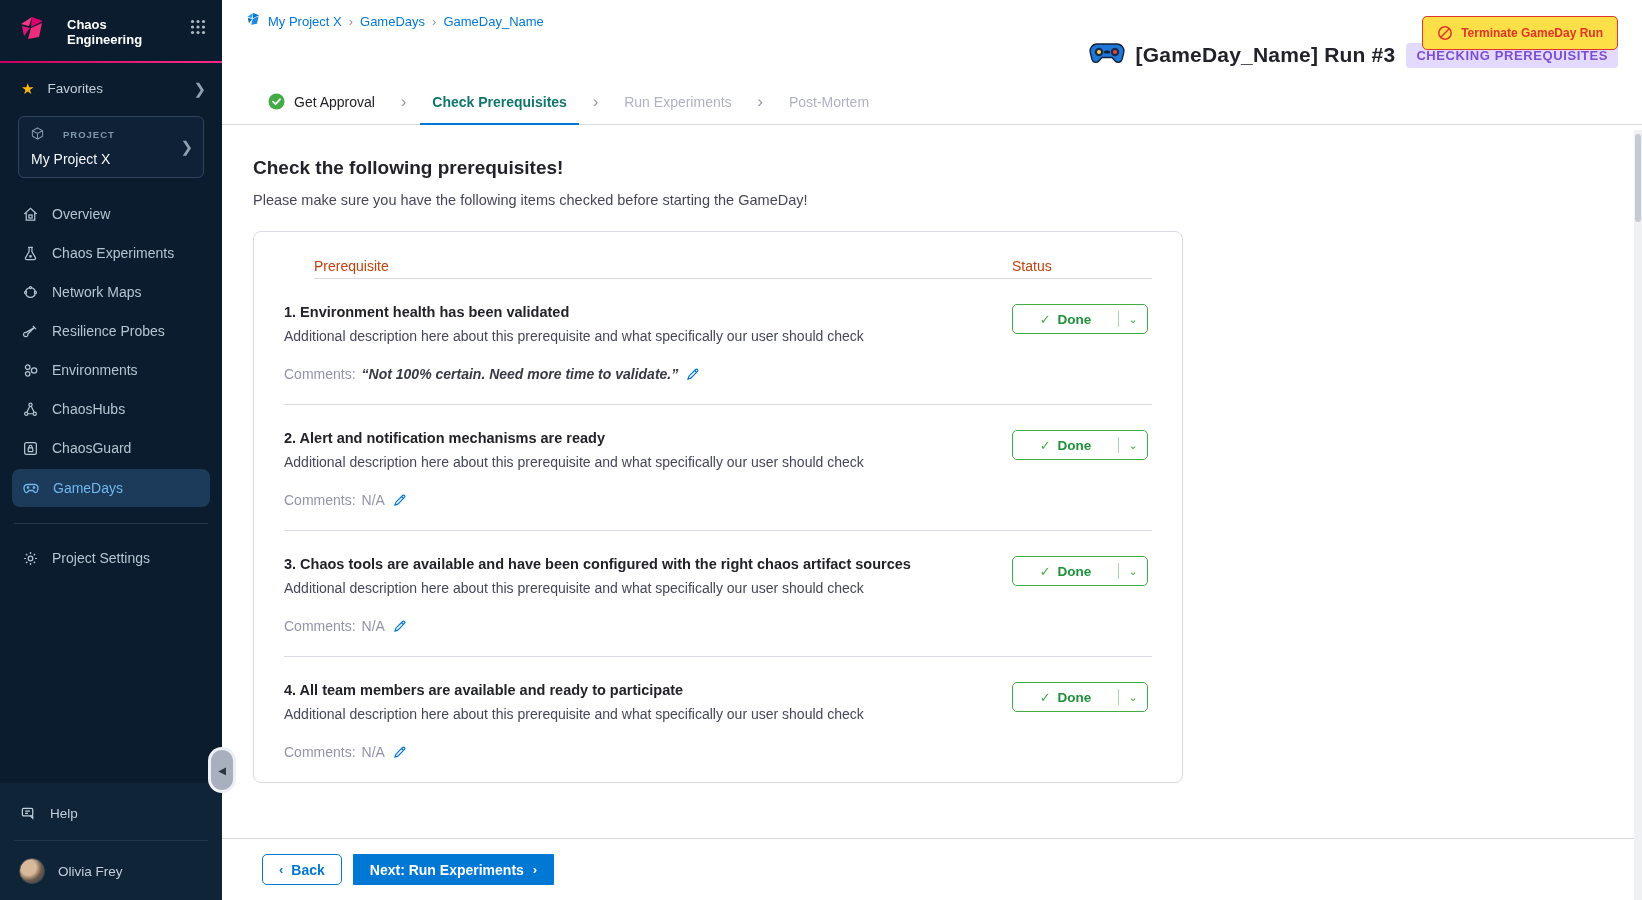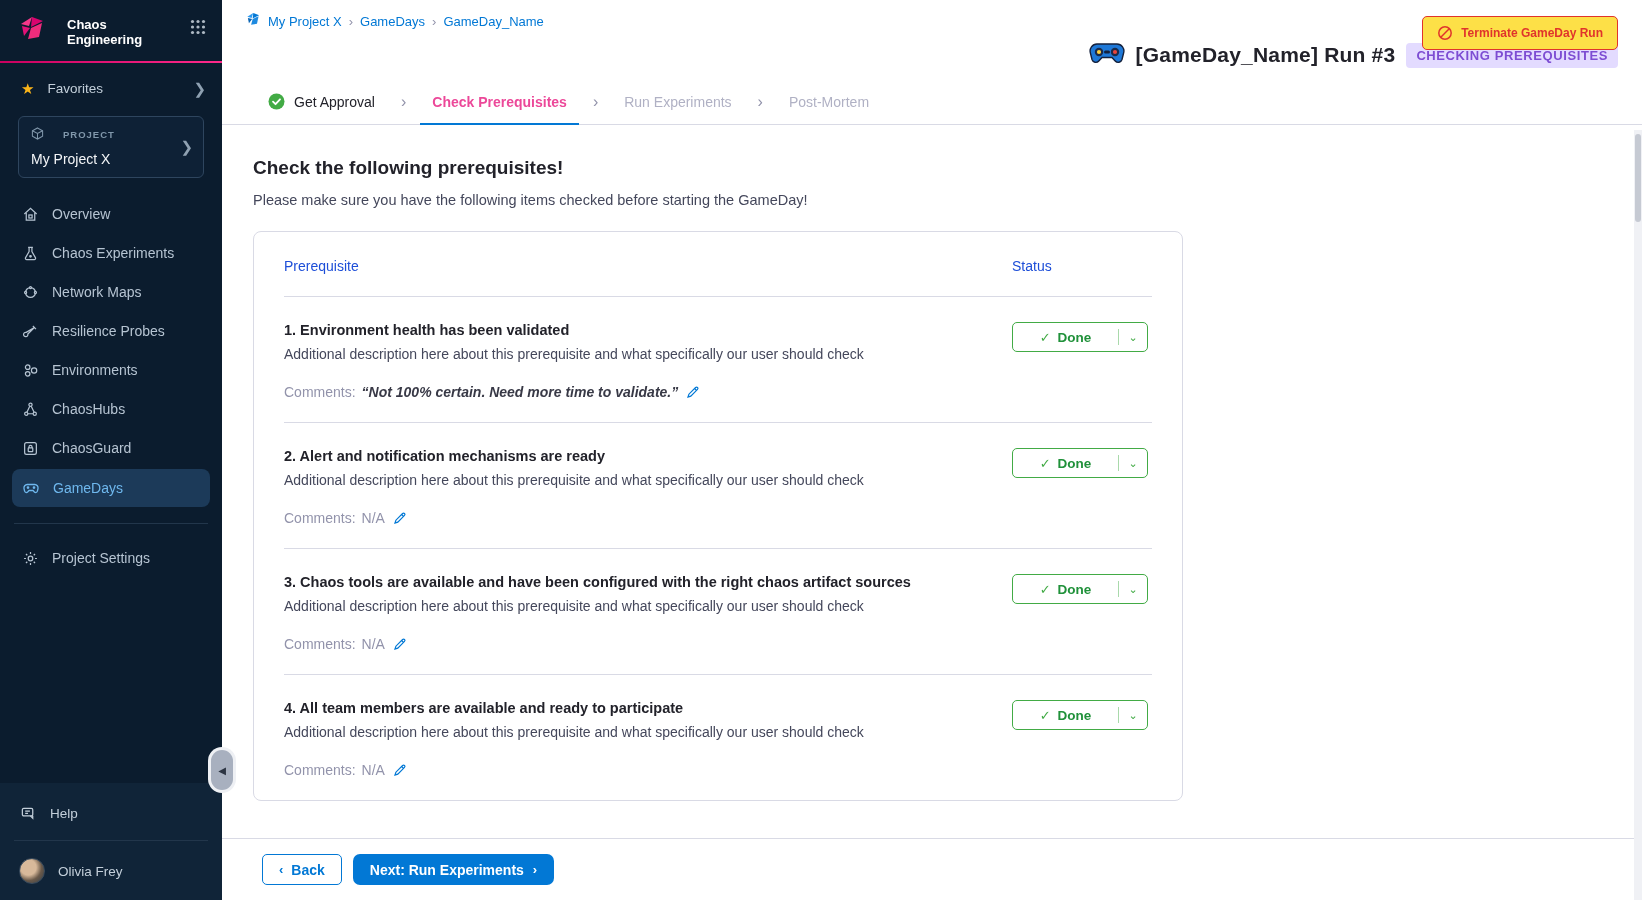--- a/index.html
+++ b/index.html
@@ -40,48 +40,48 @@
   .breadcrumb { display:flex; align-items:center; gap:7px; font-size:13px; }
   .crumb { color:#0278d5; cursor:pointer; }
   .crumb-sep { color:#9293ab; font-size:13px; }
   .title-row { display:flex; align-items:center; margin-top:11px; gap:11px;justify-content:flex-end; }
   .page-title { font-size:21px; font-weight:bold; color:#22222a; letter-spacing:.2px; }
   .status-badge { background:#e3dbff; color:#7d4dd3; font-size:13px; font-weight:bold; letter-spacing:.6px; padding:5px 10px; border-radius:4px; }
   .terminate-btn { position:absolute; right:24px; top:16px; display:flex; align-items:center; gap:8px; border:1px solid #e0342c; color:#e0342c; background:#fde047; border-radius:5px; padding:8px 14px; font-size:12px; font-weight:bold; cursor:pointer; }
   .stepper { display:flex; align-items:stretch; gap:0; margin-top:10px; border-bottom:1px solid #d9dae5; padding-left:34px; height:46px; }
   .step { display:flex; align-items:center; gap:9px; font-size:14px; padding:0 12px; position:relative; cursor:pointer; white-space:nowrap; }
   .step.done { color:#22222a; }
-  .step.active { color:#ec4899; font-weight:bold;justify-content:flex-end; }
+  .step.active { color:#0f766e; font-weight:bold;justify-content:flex-end; }
   .step.active::after { content:""; position:absolute; left:0; right:0; bottom:-1px; height:2px; background:#0278d5; }
   .step.future { color:#b0b1c4; }
   .step-sep { display:flex; align-items:center; color:#9293ab; font-size:16px; padding:0 14px; }
 
   .content { flex:1; overflow:hidden; padding:32px 0 0 31px; background:#fff; }
   .content-heading { font-size:19px; font-weight:bold; color:#22222a; }
   .content-sub { font-size:14.5px; color:#44475b; margin-top:13px; }
   .card { width:930px; margin-top:23px; border:1px solid #d9dae5; border-radius:8px; background:#fff; padding:26px 30px 0 30px; }
-  .tbl-head { display:grid; grid-template-columns:1fr 140px; font-size:14px; color:#1d4ed8; font-weight:500; padding-bottom:22px; border-bottom:1px solid #d9dae5; }
+  .tbl-head { display:grid; grid-template-columns:1fr 140px; font-size:14px; color:#c2410c; font-weight:500; padding-bottom:4px; border-bottom:1px solid #d9dae5;margin-left:30px; }
   .prereq-row { display:grid; grid-template-columns:1fr 140px; padding:25px 0 16px 0; border-bottom:1px solid #d9dae5; }
   .prereq-row.last { border-bottom:none; }
   .prereq-title { font-size:14.5px; font-weight:bold; color:#22222a; }
   .prereq-desc { font-size:14px; color:#44475b; margin-top:8px; }
   .comments-line { margin-top:22px; font-size:14px; color:#9293ab; display:flex; align-items:center; gap:6px; padding-bottom:6px; }
   .comment-quote { color:#383946; font-style:italic; font-weight:600; }
   .comment-na { color:#9293ab; }
   .edit-icon { cursor:pointer; display:inline-flex; margin-left:2px; }
   .status-cell { display:flex; justify-content:flex-start; align-items:flex-start; }
   .done-btn { display:flex; align-items:center; border:1px solid #42ab45; border-radius:5px; background:#fff; height:30px; width:136px; cursor:pointer; overflow:hidden; }
   .done-main { flex:1; display:flex; align-items:center; justify-content:center; gap:7px; color:#20913a; font-size:13.5px; font-weight:bold; }
   .done-check { color:#42ab45; font-size:13px; }
   .done-split { width:1px; align-self:stretch; margin:6px 0; background:#a9d9ab; }
   .done-caret { width:28px; display:flex; align-items:center; justify-content:center; color:#42ab45; font-size:11px; }
 
   .footerbar { height:62px; border-top:1px solid #d9dae5; background:#fff; display:flex; align-items:center; padding-left:40px; gap:11px; }
   .back-btn { display:flex; align-items:center; gap:8px; border:1px solid #0278d5; color:#0278d5; background:#fff; border-radius:5px; padding:0 16px; height:31px; font-size:14px; font-weight:bold; cursor:pointer; }
-  .next-btn { display:flex; align-items:center; gap:9px; border:none; color:#fff; background:#0278d5; border-radius:7px; padding:0 17px; height:31px; font-size:14px; font-weight:bold; cursor:pointer; }
+  .next-btn { display:flex; align-items:center; gap:9px; border:none; color:#fff; background:#0278d5; border-radius:1px; padding:0 17px; height:31px; font-size:14px; font-weight:bold; cursor:pointer; }
   .btn-chev { font-size:13px; }
 
   .scrollbar { position:absolute; right:0; top:130px; bottom:0; width:8px; background:#f0f1f5; }
   .scroll-thumb { position:absolute; top:4px; left:1px; width:6px; height:88px; border-radius:3px; background:#c6cad3; }
 </style>
 </head>
 <body>
 
 <div class="app">
 

